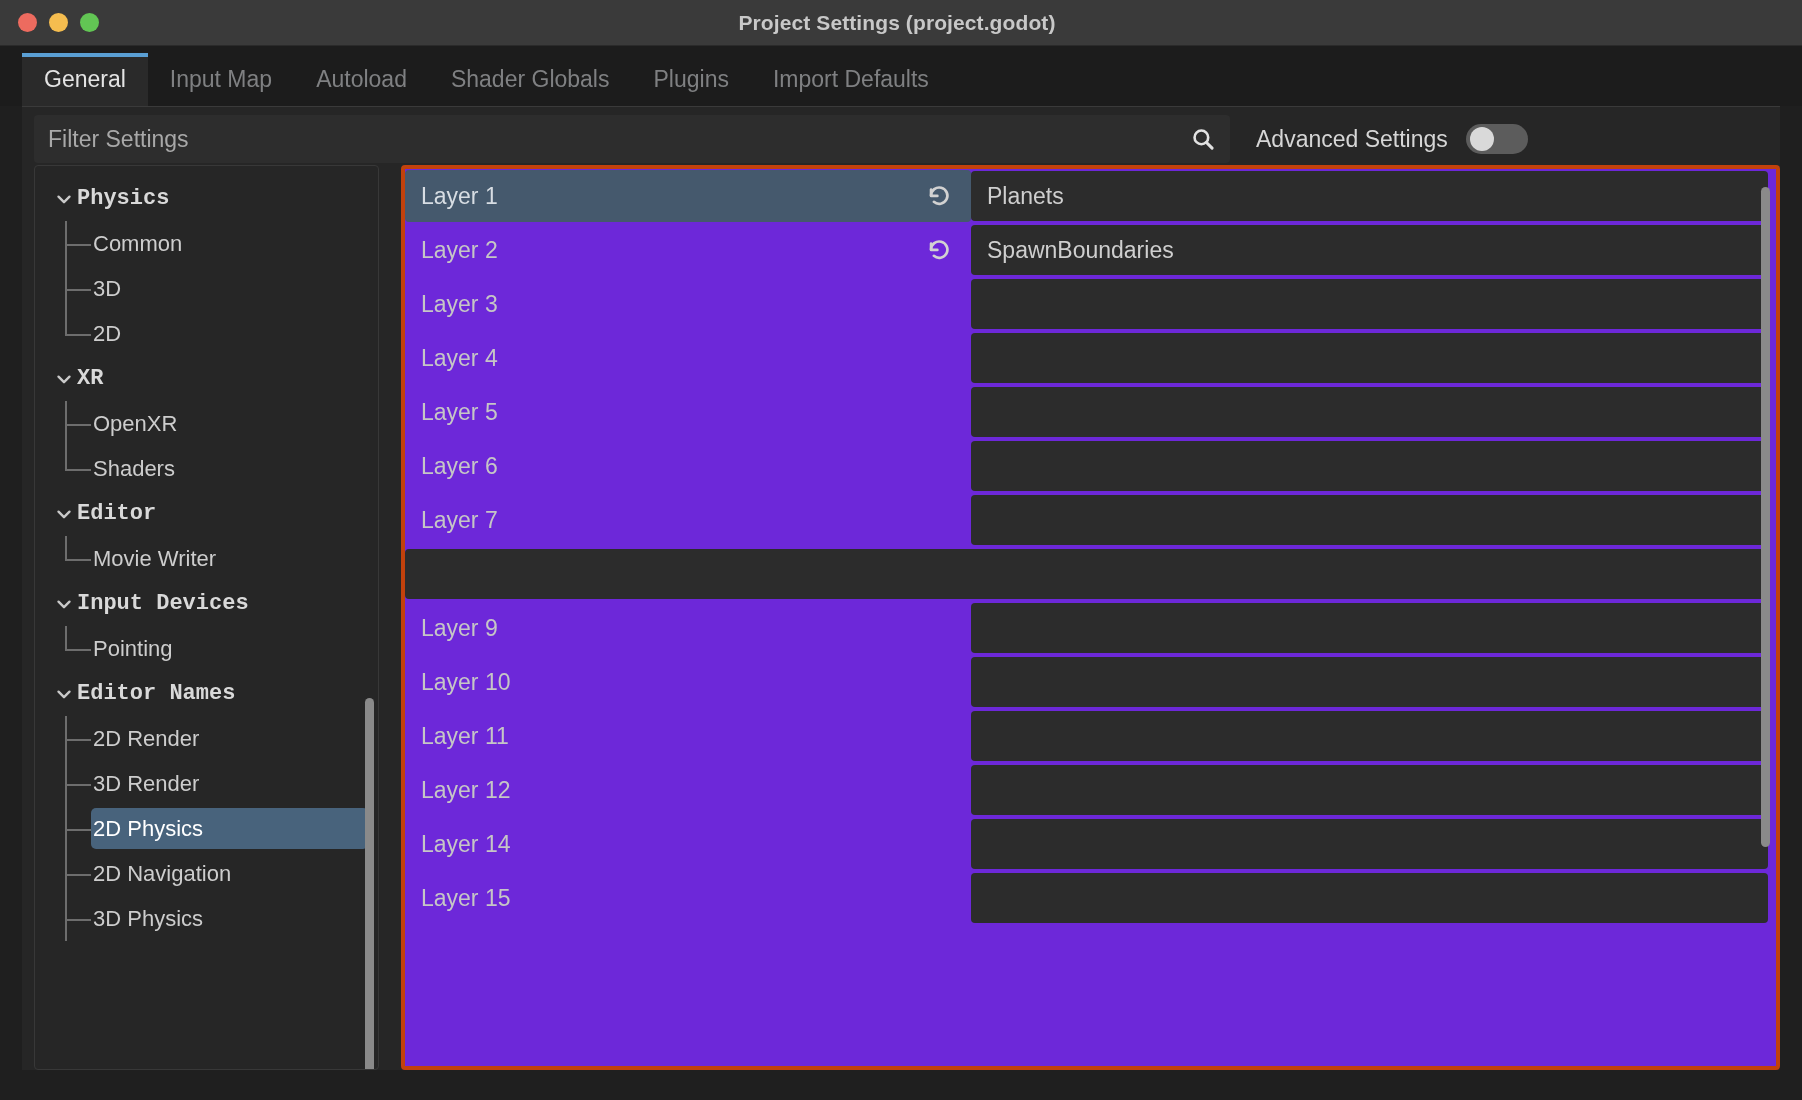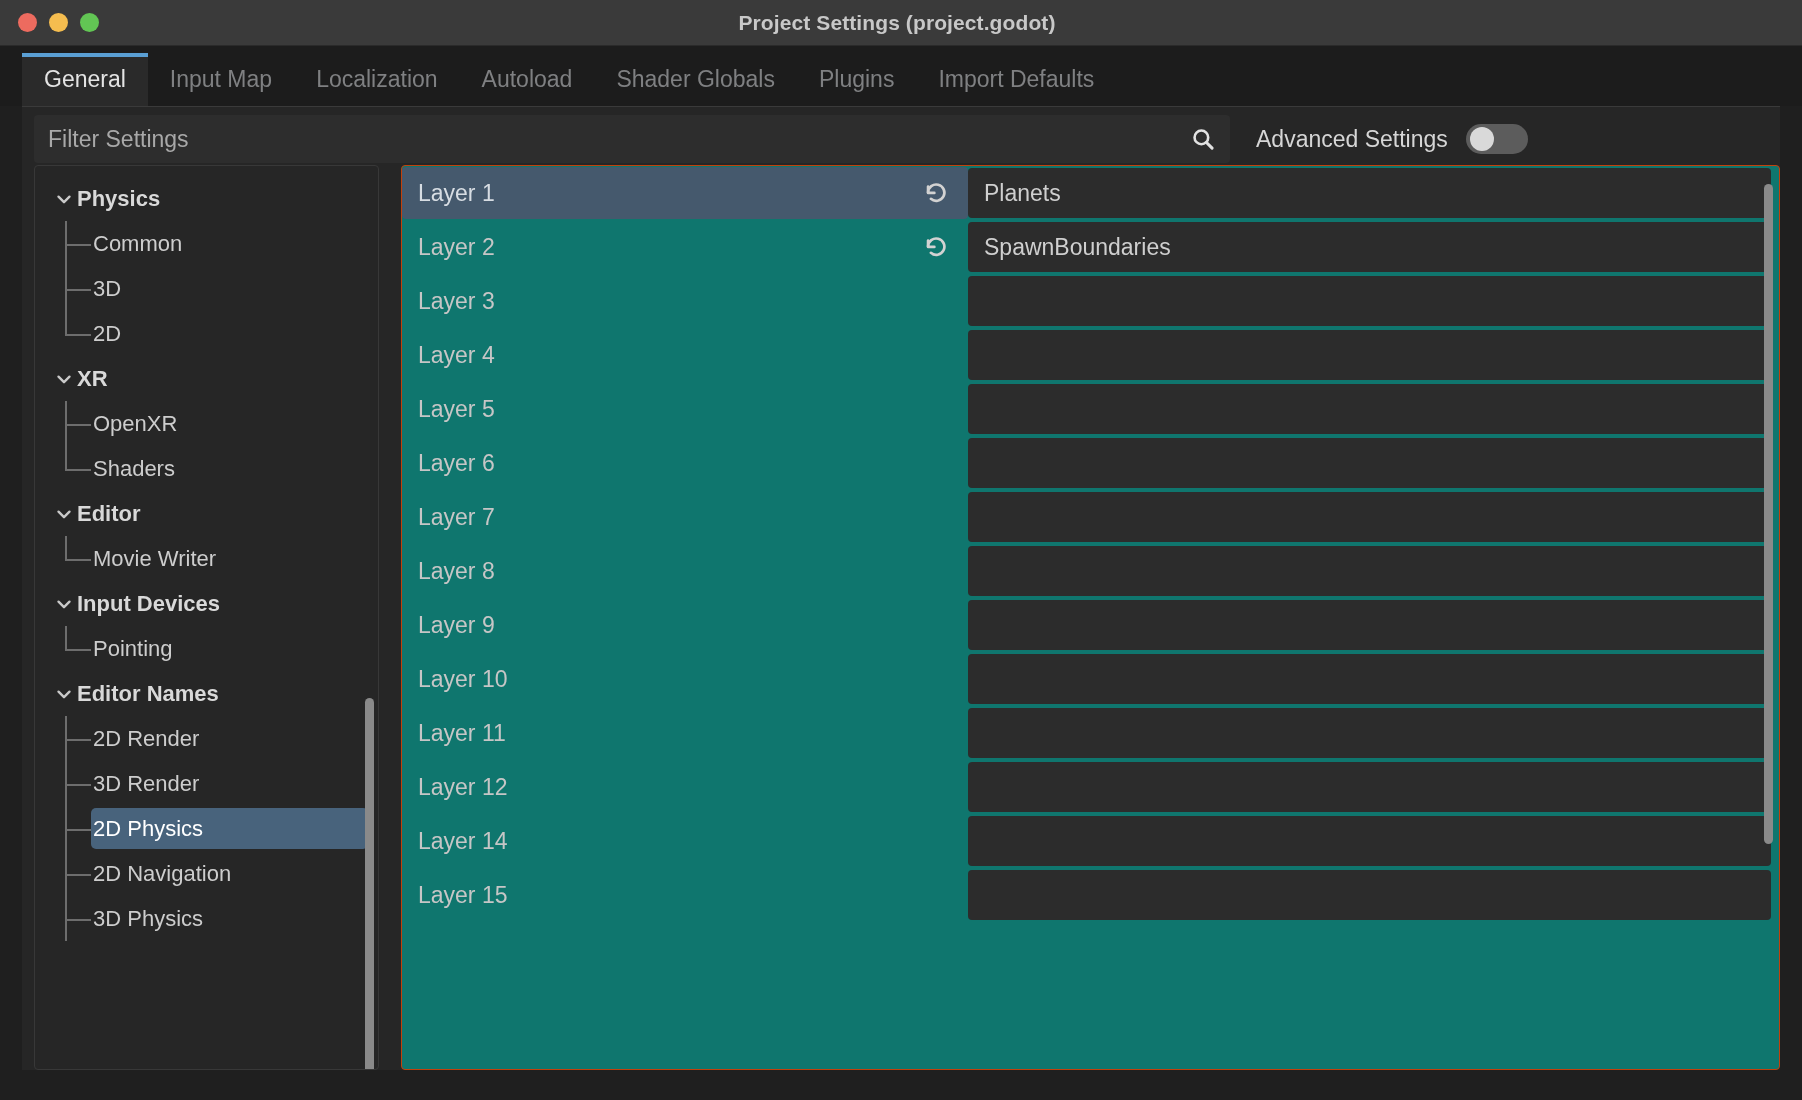--- a/index.html
+++ b/index.html
@@ -169,20 +169,21 @@
     flex: none;
     display: flex;
     align-items: center;
     justify-content: center;
   }
   .tnode.parent .tlabel {
     font-size: 22px;
     font-weight: bold;
     color: #d9d9d9;
     margin-left: 2px;
+    font-family: Liberation Mono, monospace;
   }
   .tnode.child { padding-left: 30px; }
   .tnode.child .tlabel {
     font-size: 22px;
     color: #cdcdcd;
     margin-left: 28px;
   }
   
   .tnode.child::before {
     content: "";
@@ -215,22 +216,22 @@
     height: 420px;
     background: #8a8a8a;
     border-radius: 5px;
   }
 
   
   .layers-outer {
     flex: 1;
     margin-left: 22px;
     margin-right: 0;
-    background: #0f766e;
-    border: 1px solid #c2410c;
+    background: #6d28d9;
+    border: 4px solid #c2410c;
     border-radius: 4px;
     position: relative;
     overflow: hidden;
   }
   .layer-row {
     display: flex;
     align-items: stretch;
     height: 54px;
     position: relative;
   }
@@ -292,23 +293,20 @@
   </div>
   <div class="title-text">Project Settings (project.godot)</div>
 </div>
 
 <div class="tabbar">
   <div class="tab active">
       <span>General</span>
     </div>
   <div class="tab">
       <span>Input Map</span>
-    </div>
-  <div class="tab">
-      <span>Localization</span>
     </div>
   <div class="tab">
       <span>Autoload</span>
     </div>
   <div class="tab">
       <span>Shader Globals</span>
     </div>
   <div class="tab">
       <span>Plugins</span>
     </div>
@@ -480,23 +478,20 @@
           </div>
           <div class="layer-row">
             <div class="layer-name">
               <span>Layer 7</span>
             </div>
             <div class="layer-value">
               <input type="text" placeholder="" style="">
             </div>
           </div>
           <div class="layer-row">
-            <div class="layer-name">
-              <span>Layer 8</span>
-            </div>
             <div class="layer-value">
               <input type="text" placeholder="" style="">
             </div>
           </div>
           <div class="layer-row">
             <div class="layer-name">
               <span>Layer 9</span>
             </div>
             <div class="layer-value">
               <input type="text" placeholder="" style="">

